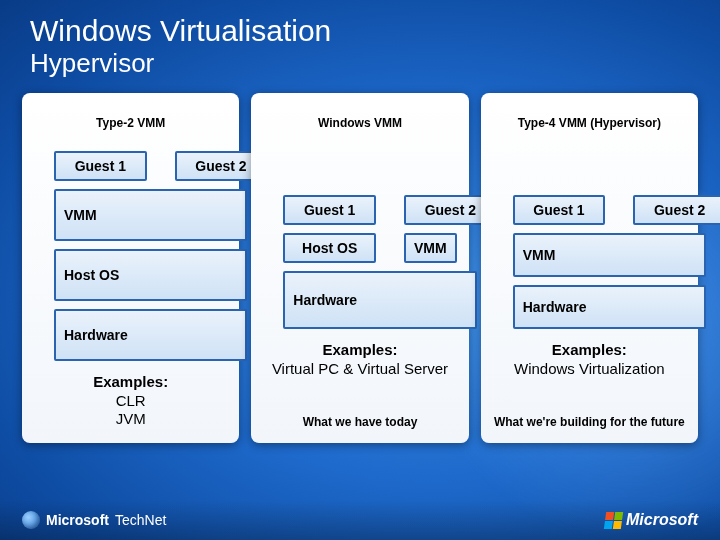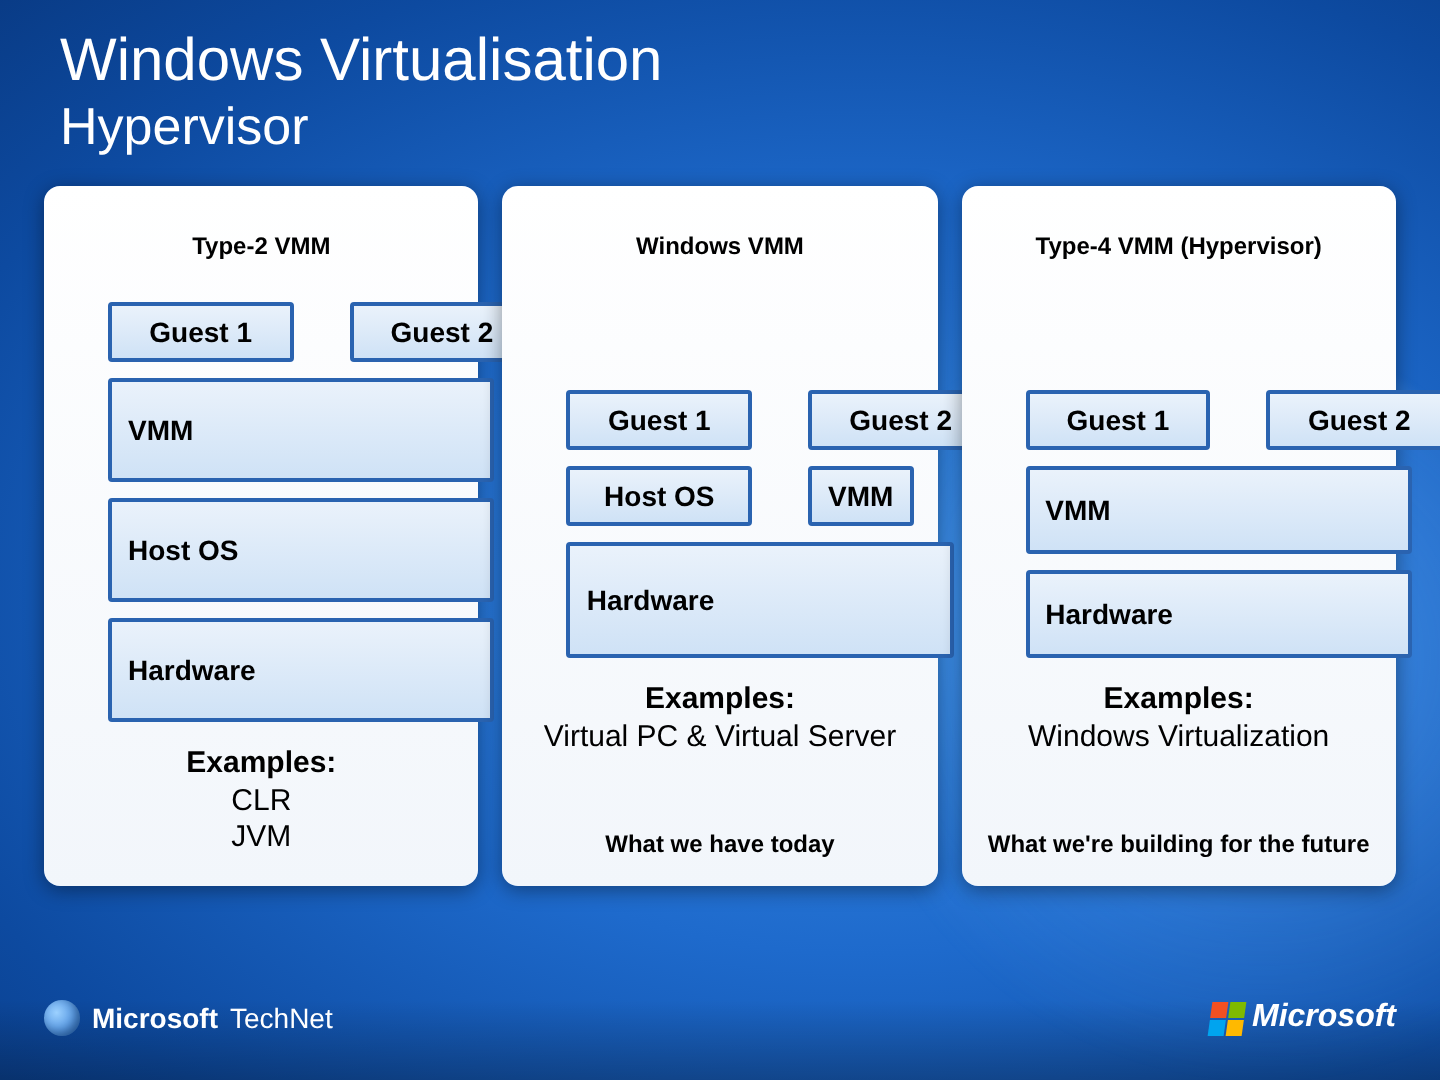--- a/index.html
+++ b/index.html
@@ -47,21 +47,21 @@
   .spacer-small { height: 36px; }
   .examples { font-size: 15px; line-height: 1.25; padding-top: 4px; text-align: center; }
   .examples .lbl { font-weight: 700; }
   .callout {
     text-align: center; font-size: 12px; font-weight: 700; color: #000;
     margin-top: 28px; line-height: 1.2;
   }
   .footer {
     position: absolute; left: 0; right: 0; bottom: 0; height: 40px;
     background: linear-gradient(180deg, rgba(0,0,0,0) 0%, rgba(0,0,0,0.25) 100%);
-    display: flex; align-items: flex-start; justify-content: space-between;
+    display: flex; align-items: center; justify-content: space-between;
     padding: 0 22px;
   }
   .technet {
     display: flex; align-items: center; gap: 6px; color: #fff;
     font-size: 14px; font-weight: 600;
   }
   .ms-logo { color: #fff; font-size: 16px; font-weight: 600; font-style: italic; display: flex; align-items: center; gap: 4px; }
   .flag {
     display: inline-grid; grid-template-columns: 8px 8px; grid-template-rows: 8px 8px; gap: 1px;
     transform: skewX(-8deg);

